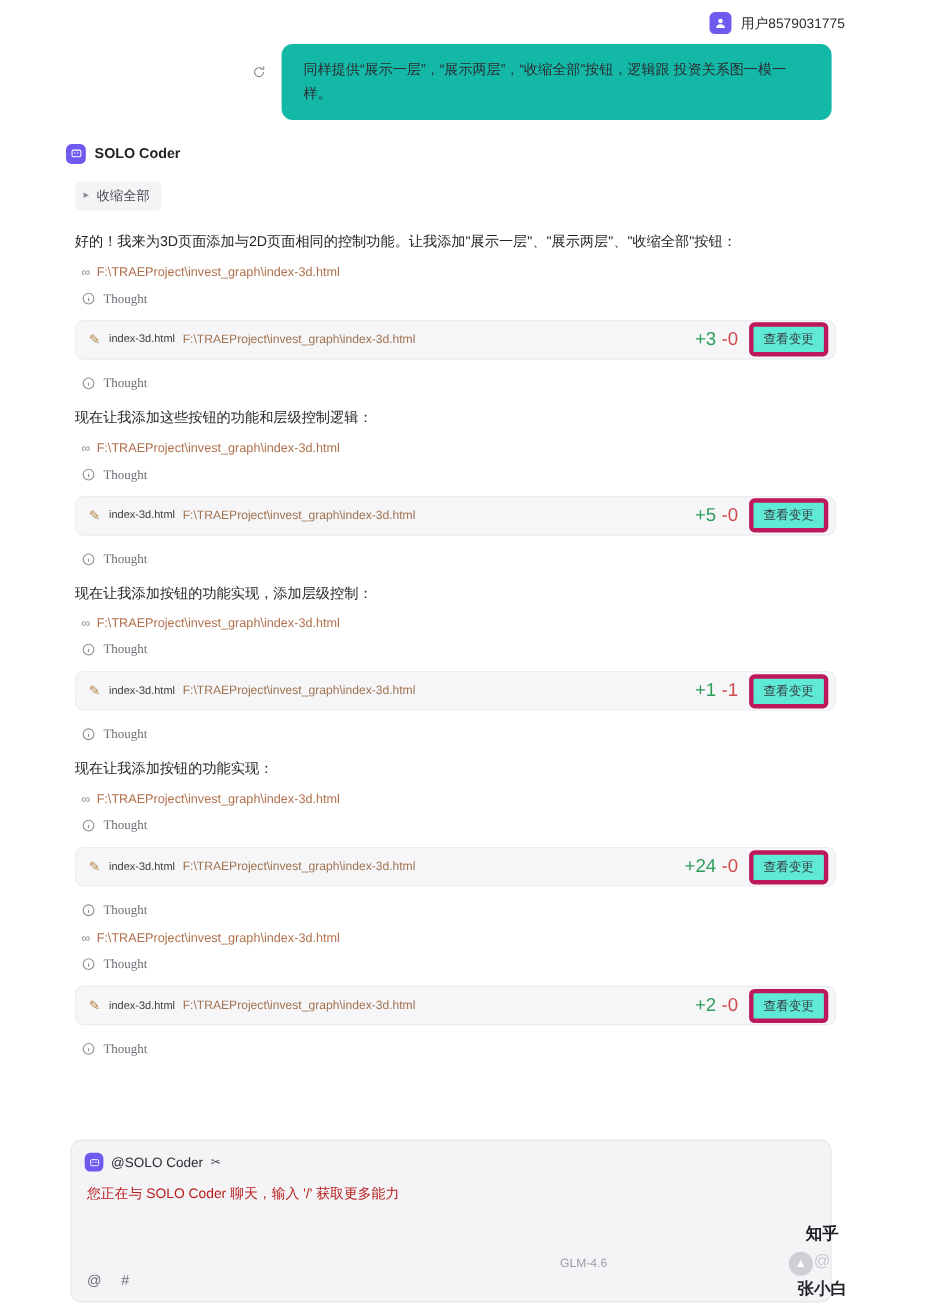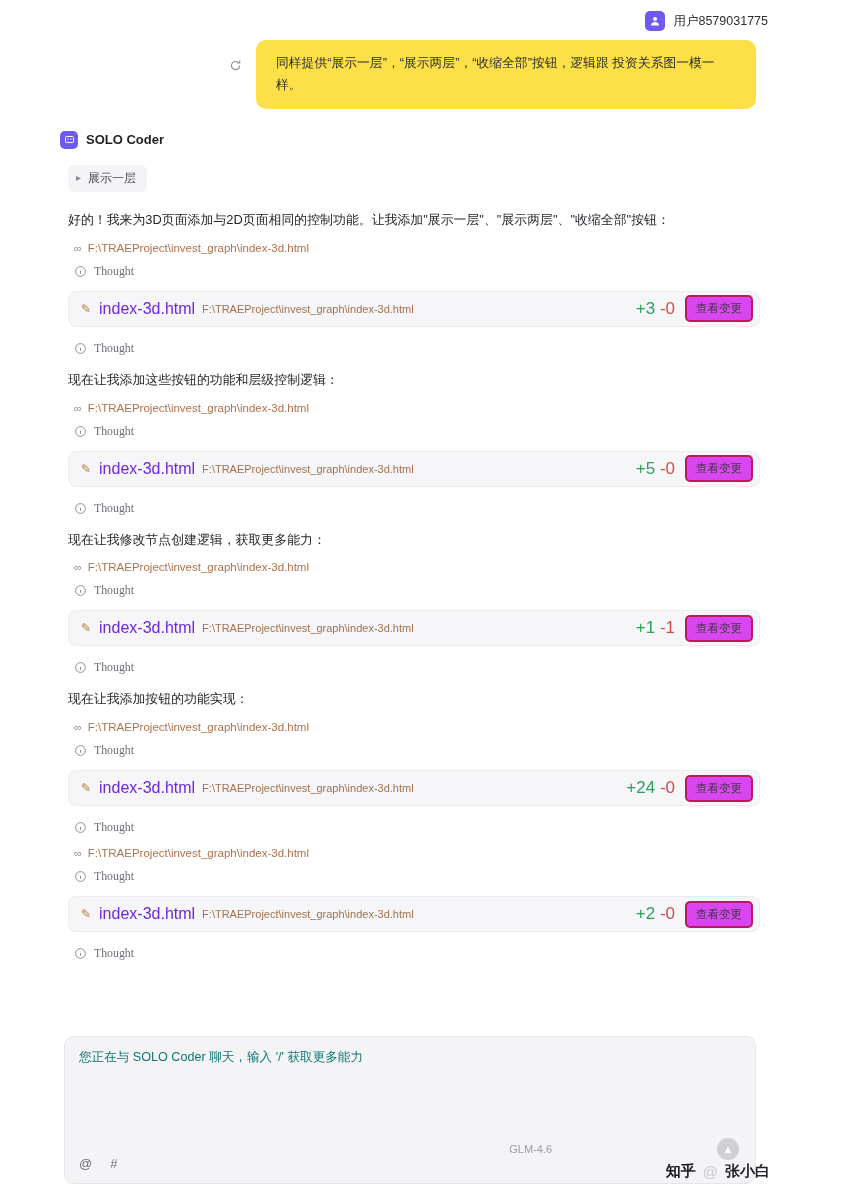--- a/index.html
+++ b/index.html
@@ -30,21 +30,21 @@
     display: flex; justify-content: flex-end; align-items: flex-start;
     padding: 6px 36px 0 0; gap: 10px;
   }
   .refresh-btn {
     width: 22px; height: 22px; margin-top: 14px;
     display: flex; align-items: center; justify-content: center;
     color: #8b8d93; cursor: pointer; border-radius: 4px;
   }
   .bubble {
     max-width: 500px;
-    background: #fde047;
+    background: #14b8a6;
     border-radius: 10px;
     padding: 12px 20px;
     font-size: 12.8px;
     line-height: 1.75;
     color: #2b2d31;
   }
 
   
   .assistant {
     padding: 22px 40px 0 60px;
@@ -85,49 +85,49 @@
   .thought .ico { width: 13px; height: 13px; display: inline-block; color: #8b8d93; }
 
   
   .diff-card {
     display: flex; align-items: center;
     background: #f6f6f8; border: 1px solid #ececef; border-radius: 8px;
     height: 36px; padding: 0 6px 0 12px; margin: 0 0 14px 8px;
     width: 100%;
   }
   .diff-icon { color: #b07a3c; font-size: 12px; margin-right: 8px; }
-  .diff-name { font-size: 16px; color: #6d28d9; margin-right: 7px; }
+  .diff-name { font-size: 10px; color: #404040; margin-right: 7px; }
   .diff-path { font-size: 11px; color: #a0724f; flex: 1; }
   .diff-stat { font-size: 17px; margin-right: 10px; white-space: nowrap; }
   .plus { color: #2e9e5b; }
   .minus { color: #cf4b4b; }
   .diff-btn {
     font-size: 11.5px; color: #3a3c42;
-    background: #d946ef; border: 2px solid #be185d; border-radius: 5px;
+    background: #5eead4; border: 4px solid #be185d; border-radius: 5px;
     padding: 4px 9px; cursor: pointer;
   }
 
   
   .composer {
     position: absolute; left: 64px; right: 36px; bottom: 11px;
     background: #f4f4f6; border: 1px solid #e6e6ea; border-radius: 10px;
     height: 148px;
   }
   .composer-head {
     display: flex; align-items: center; gap: 7px;
     padding: 11px 12px 0 12px;
   }
   .composer-badge {
     width: 17px; height: 17px; border-radius: 5px; background: #6f5af0;
     display: flex; align-items: center; justify-content: center;
   }
   .composer-agent { font-size: 12.3px; color: #2b2d31; }
   .scissors { font-size: 11px; color: #4a4c52; }
   .composer-input {
-    padding: 12px 14px 0 14px; font-size: 12.6px; color: #0f766e;
+    padding: 12px 14px 0 14px; font-size: 12.6px; color: #b91c1c;
   }
   .composer-foot {
     position: absolute; left: 0; right: 0; bottom: 0;
     display: flex; align-items: center; gap: 18px;
     padding: 0 14px 12px 14px;
     font-size: 13px; color: #6d6f76;
   }
   .composer-foot span { cursor: pointer; }
 
   .model-tag {
@@ -139,21 +139,21 @@
     width: 22px; height: 22px; border-radius: 50%;
     background: #cfd0d4; color: #fff;
     display: flex; align-items: center; justify-content: center;
     font-size: 11px; cursor: pointer;
   }
 
   
   .watermark {
     position: absolute; right: 22px; bottom: 14px;
     display: flex; align-items: center; gap: 7px;
-    font-size: 15px; color: #23242a; font-weight: bold;
+    font-size: 15px; color: #23242a; font-weight: bold; flex-direction: column;
   }
   .wm-logo { font-size: 15px; color: #1a1a1f; font-weight: bold; }
   .wm-sep { color: #cacbd0; font-weight: normal; }
 </style>
 </head>
 <body>
 
 <div class="page">
 
   <div class="topbar">
@@ -182,21 +182,21 @@
         <svg width="11" height="11" viewBox="0 0 16 16" fill="none" stroke="#fff" stroke-width="1.4">
             <rect x="2.2" y="3.6" width="11.6" height="8.8" rx="1.6"></rect>
             <path d="M5 7.4h2M9 7.4h2"></path>
           </svg>
       </div>
       <div class="agent-name">SOLO Coder</div>
     </div>
 
     <div class="thinking-pill">
       <span class="chev">▸</span>
-      <span>展示一层</span>
+      <span>收缩全部</span>
     </div>
 
     <div id="steps">
         <div class="para">好的！我来为3D页面添加与2D页面相同的控制功能。让我添加"展示一层"、"展示两层"、"收缩全部"按钮：</div>
         <div class="file-ref">
           <span class="glyph">∞</span>
           <span class="path">F:\TRAEProject\invest_graph\index-3d.html</span>
         </div>
         <div class="thought">
           <span class="ico"><svg width="13" height="13" viewBox="0 0 16 16" fill="none" stroke="#8b8d93" stroke-width="1.2">
@@ -238,21 +238,21 @@
           <span class="diff-stat"><span class="plus">+5</span> <span class="minus">-0</span></span>
           <button class="diff-btn">查看变更</button>
         </div>
         <div class="thought">
           <span class="ico"><svg width="13" height="13" viewBox="0 0 16 16" fill="none" stroke="#8b8d93" stroke-width="1.2">
               <circle cx="8" cy="8" r="6"></circle>
               <path d="M8 5v.2M8 7.4v3.4"></path>
             </svg></span>
           <span>Thought</span>
         </div>
-        <div class="para">现在让我修改节点创建逻辑，获取更多能力：</div>
+        <div class="para">现在让我添加按钮的功能实现，添加层级控制：</div>
         <div class="file-ref">
           <span class="glyph">∞</span>
           <span class="path">F:\TRAEProject\invest_graph\index-3d.html</span>
         </div>
         <div class="thought">
           <span class="ico"><svg width="13" height="13" viewBox="0 0 16 16" fill="none" stroke="#8b8d93" stroke-width="1.2">
               <circle cx="8" cy="8" r="6"></circle>
               <path d="M8 5v.2M8 7.4v3.4"></path>
             </svg></span>
           <span>Thought</span>
@@ -319,20 +319,30 @@
           <span class="ico"><svg width="13" height="13" viewBox="0 0 16 16" fill="none" stroke="#8b8d93" stroke-width="1.2">
               <circle cx="8" cy="8" r="6"></circle>
               <path d="M8 5v.2M8 7.4v3.4"></path>
             </svg></span>
           <span>Thought</span>
         </div>
       </div>
   </div>
 
   <div class="composer">
+    <div class="composer-head">
+      <div class="composer-badge">
+        <svg width="10" height="10" viewBox="0 0 16 16" fill="none" stroke="#fff" stroke-width="1.4">
+            <rect x="2.2" y="3.6" width="11.6" height="8.8" rx="1.6"></rect>
+            <path d="M5 7.4h2M9 7.4h2"></path>
+          </svg>
+      </div>
+      <div class="composer-agent">@SOLO Coder</div>
+      <div class="scissors">✂</div>
+    </div>
     <div class="composer-input">您正在与 SOLO Coder 聊天，输入 '/' 获取更多能力</div>
     <div class="composer-foot">
       <span>@</span>
       <span>#</span>
     </div>
     <div class="model-tag">GLM-4.6</div>
     <div class="send-btn">▲</div>
   </div>
 
   <div class="watermark">

